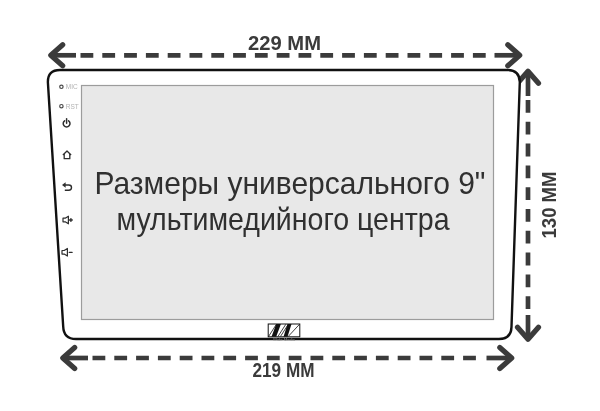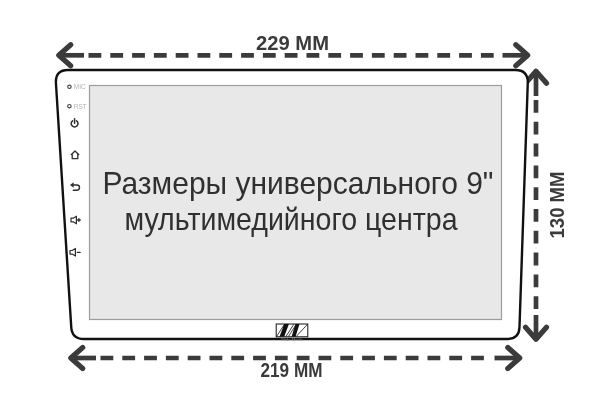--- a/index.html
+++ b/index.html
@@ -1,16 +1,16 @@
 <!DOCTYPE html>
 <html><head>
 <meta charset="utf-8">
 <style>
   html,body{margin:0;padding:0;background:#ffffff;}
-  .page{position:relative;width:560px;height:411px;font-family:"Liberation Sans",sans-serif;margin-left:8px;}
+  .page{position:relative;width:560px;height:411px;font-family:"Liberation Sans",sans-serif;}
   svg text{font-family:"Liberation Sans",sans-serif;}
 </style>
 </head>
 <body>
 <div class="page">
 <svg width="600" height="411" viewBox="0 0 600 411" xmlns="http://www.w3.org/2000/svg">
 
   <rect x="0" y="0" width="600" height="411" fill="#ffffff"></rect>
 
   <g stroke="#3b3b3b" fill="none">

